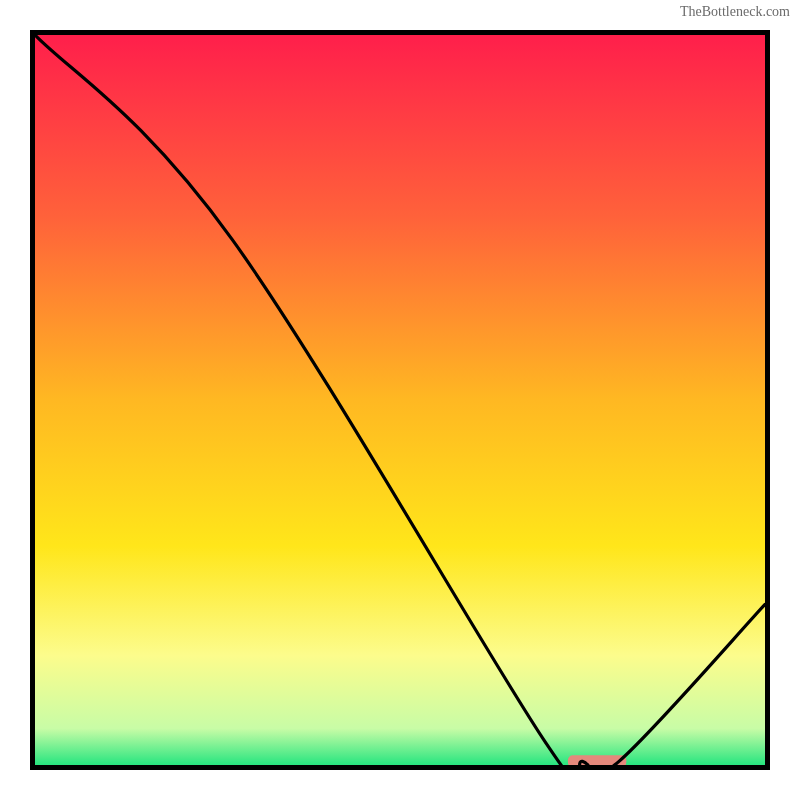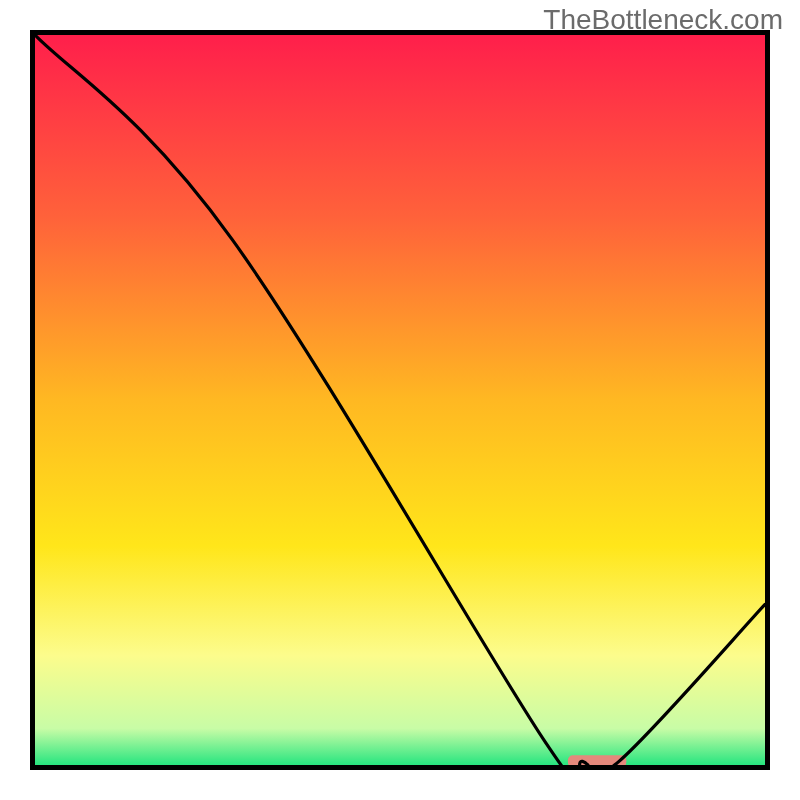--- a/index.html
+++ b/index.html
@@ -11,26 +11,27 @@
     font-family: Arial, Helvetica, sans-serif;
   }
   .container {
     position: relative;
     width: 800px;
     height: 800px;
   }
   .watermark {
     position: absolute;
     top: 4px;
-    right: 17px;
+    right: 10px;
     color: #6b6b6b;
-    font-size: 28px;
+    font-size: 14px;
     font-weight: 500;
     z-index: 30;
     letter-spacing: 0;
+    font-family: Liberation Serif, serif;
   }
   .plot-frame {
     position: absolute;
     left: 30px;
     top: 30px;
     width: 740px;
     height: 740px;
     border: 5px solid #000;
     box-sizing: border-box;
     overflow: hidden;

